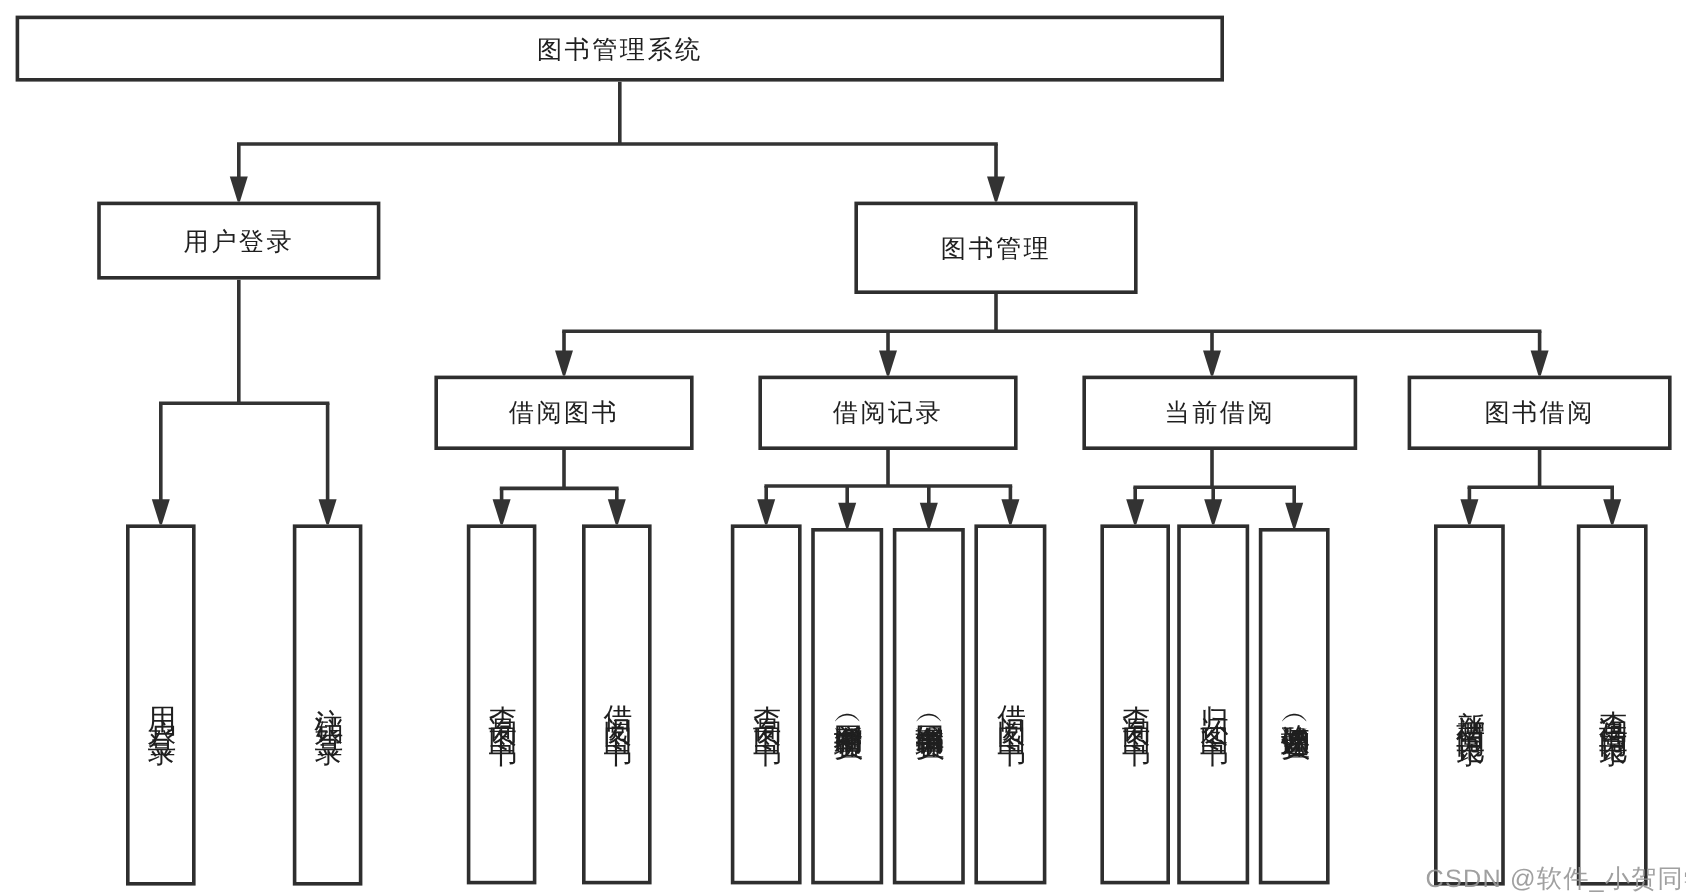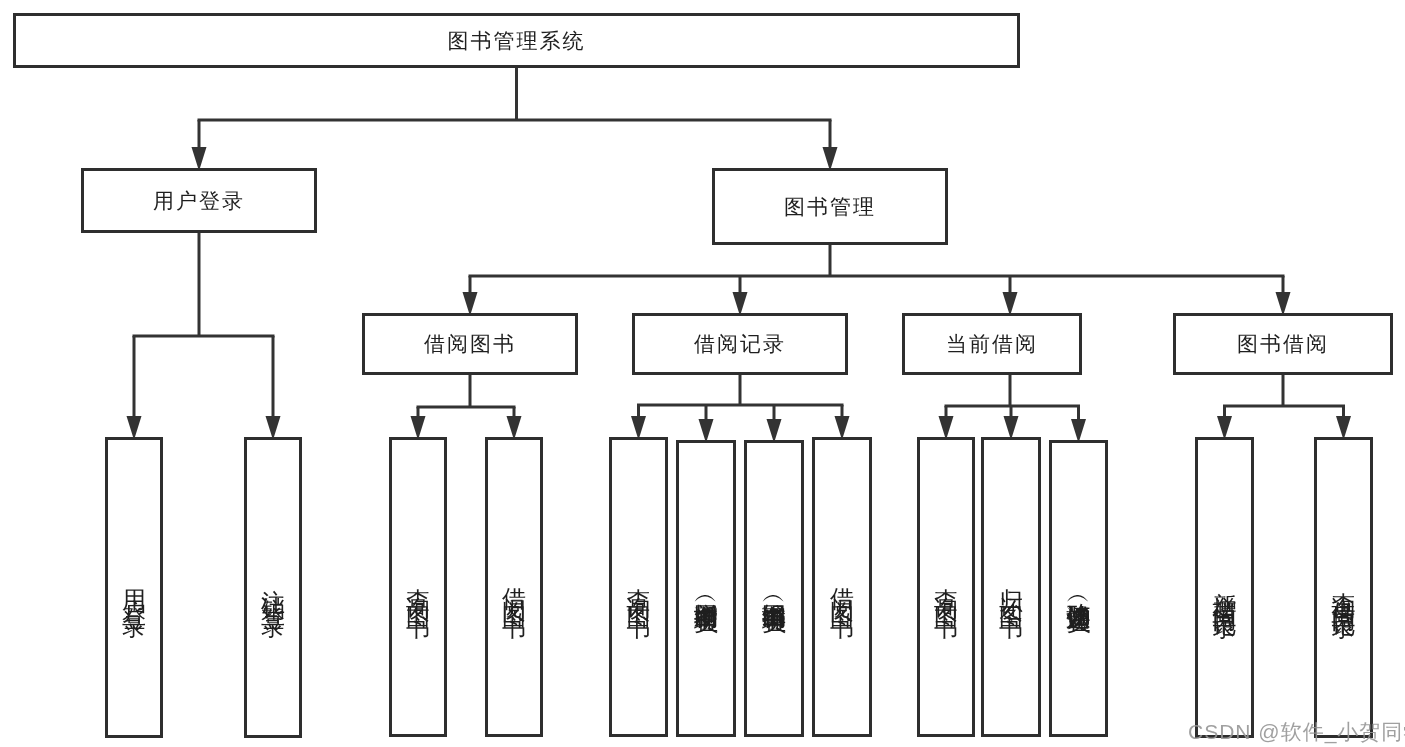--- a/index.html
+++ b/index.html
@@ -138,21 +138,21 @@
   <div class="box h-node" style="left:712px;top:168px;width:236px;height:77px">
     <span>图书管理</span>
   </div>
 
   <div class="box h-node" style="left:362px;top:313px;width:216px;height:62px">
     <span>借阅图书</span>
   </div>
   <div class="box h-node" style="left:632px;top:313px;width:216px;height:62px">
     <span>借阅记录</span>
   </div>
-  <div class="box h-node" style="left:902px;top:313px;width:180px;height:62px">
+  <div class="box h-node" style="left:902px;top:313px;width:229px;height:62px">
     <span>当前借阅</span>
   </div>
   <div class="box h-node" style="left:1173px;top:313px;width:220px;height:62px">
     <span>图书借阅</span>
   </div>
 
   <div class="box v-node" style="left:105px;top:437px;width:58px;height:301px">
     <span class="ls4">用户登录</span>
   </div>
   <div class="box v-node" style="left:244px;top:437px;width:58px;height:301px">

